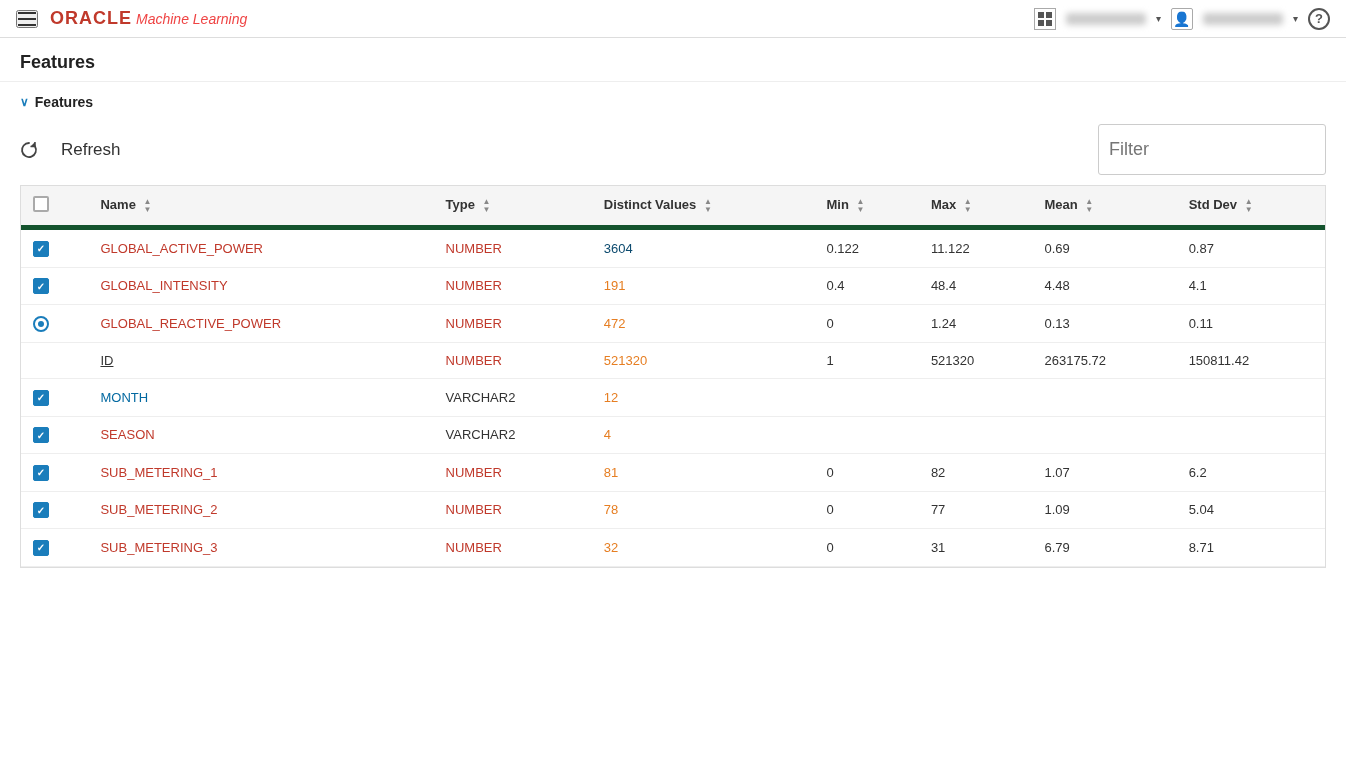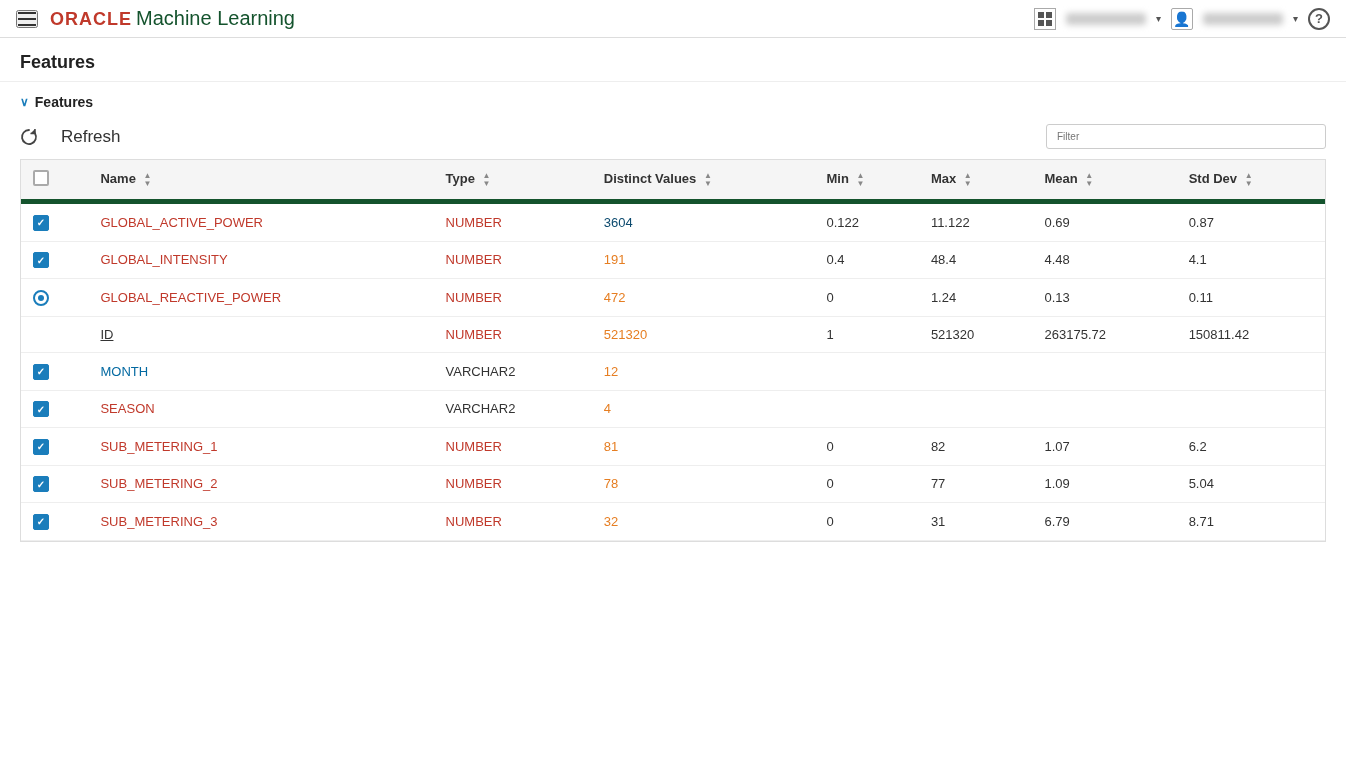--- a/index.html
+++ b/index.html
@@ -37,23 +37,24 @@
       align-items: baseline;
       gap: 4px;
     }
     .brand-oracle {
       font-weight: 700;
       font-size: 18px;
       color: #c0392b;
       letter-spacing: 1px;
     }
     .brand-ml {
-      font-size: 20px;
-      color: #14532d;
+      font-size: 14px;
+      color: #ef4444;
       font-weight: 400;
+      font-style: italic;
     }
     .header-right {
       display: flex;
       align-items: center;
       gap: 10px;
     }
     .header-icon-btn {
       display: flex;
       align-items: center;
       gap: 4px;
@@ -154,25 +155,25 @@
       display: flex;
       align-items: center;
       gap: 23px;
       background: none;
       border: none;
       cursor: pointer;
       font-size: 17px;
       color: #333;
     }
     .filter-input {
-      padding: 6px 10px;
+      padding: 14px 10px;
       border: 1px solid #ccc;
       border-radius: 3px;
-      font-size: 10px;
-      width: 280px;
+      font-size: 18px;
+      width: 228px;
       color: #999;
       outline: none;
     }
     table {
       width: 100%;
       border-collapse: collapse;
       font-size: 13px;
     }
     thead tr {
       background: #f5f5f5;

